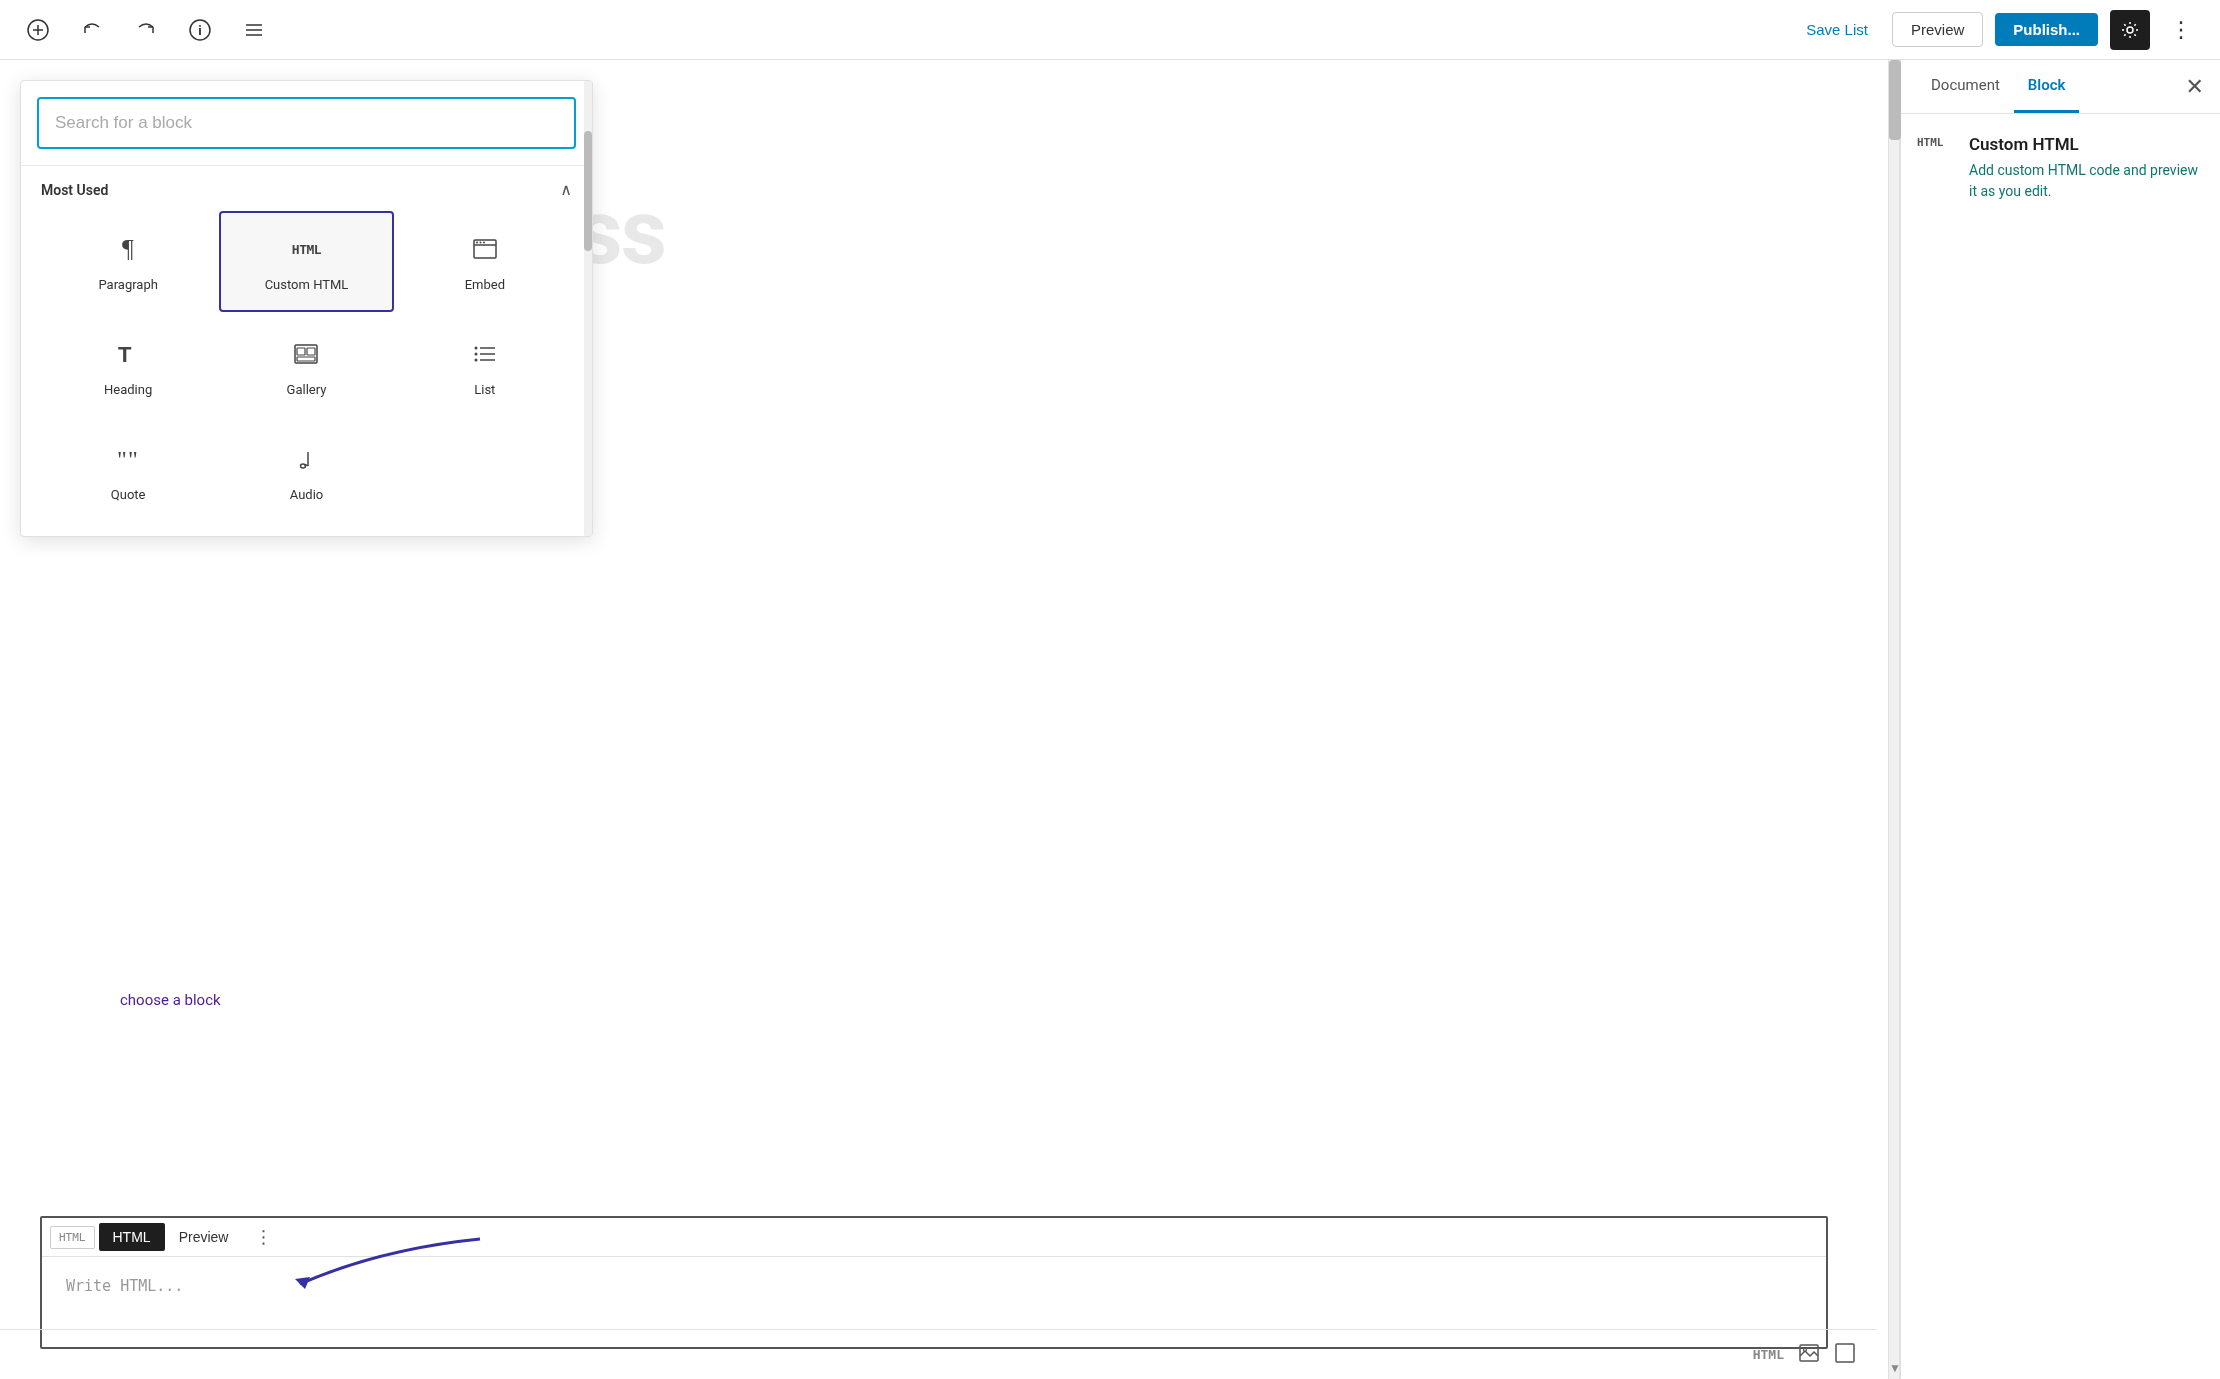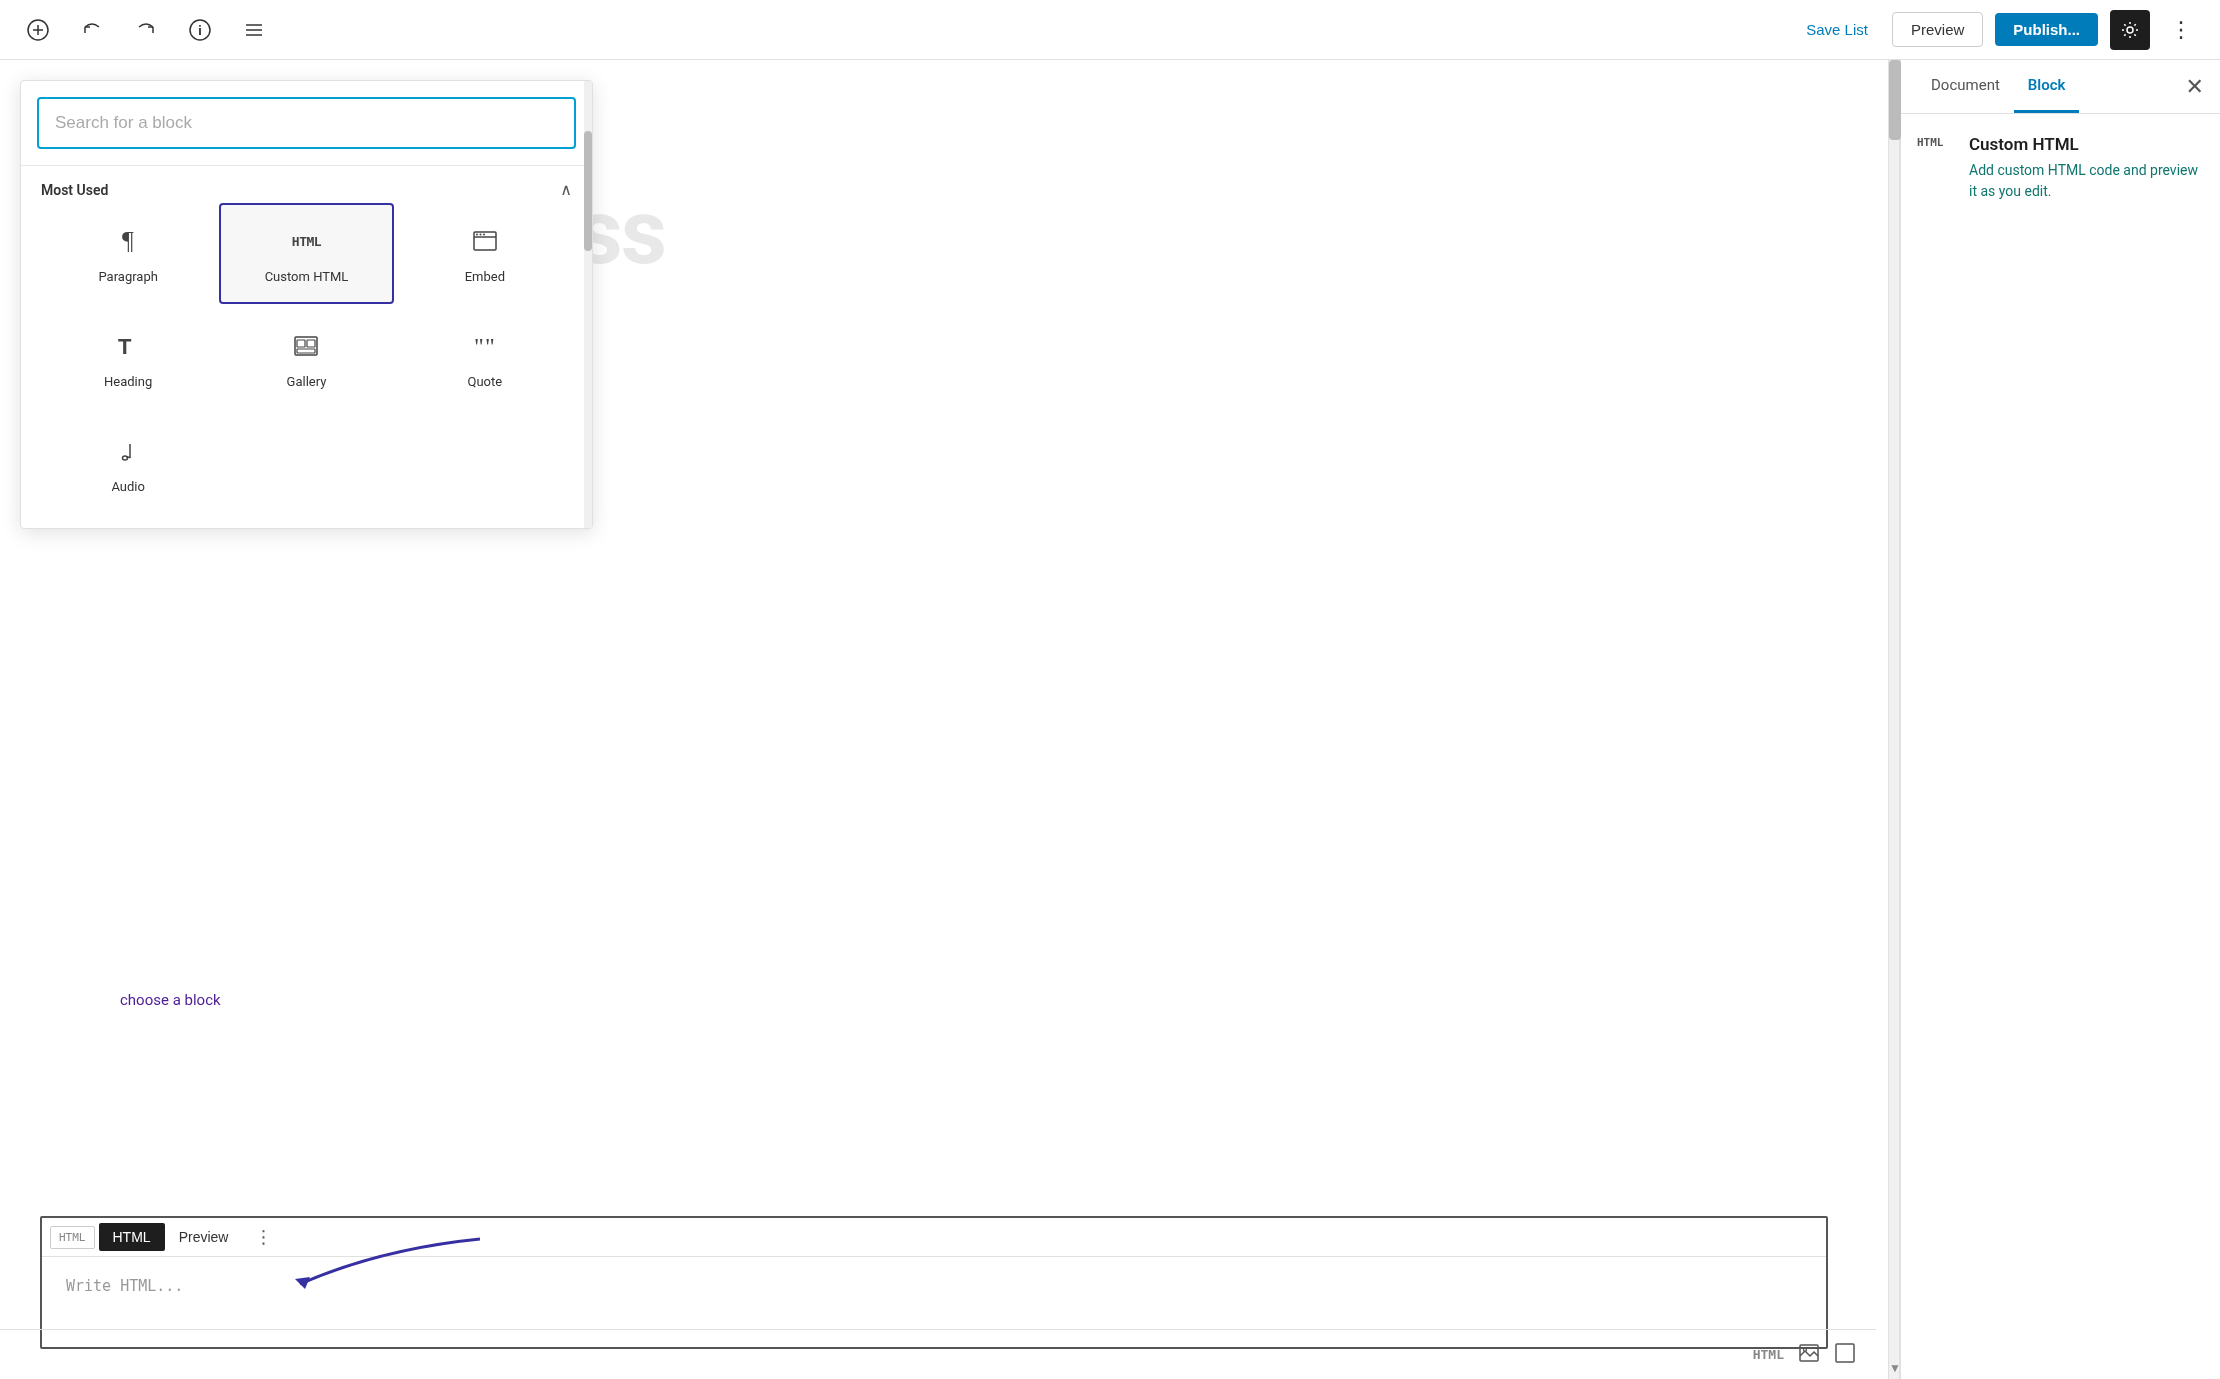--- a/index.html
+++ b/index.html
@@ -136,21 +136,21 @@
     }
     .block-search-input::placeholder { color: #aaa; }
 
     .block-section {
       padding: 14px 20px;
     }
     .block-section-header {
       display: flex;
       justify-content: space-between;
       align-items: center;
-      margin-bottom: 4px;
+      margin-bottom: 12px;
     }
     .block-section-title {
       font-size: 14px;
       font-weight: 600;
       color: #333;
     }
     .section-collapse-btn {
       background: none;
       border: none;
       cursor: pointer;
@@ -507,20 +507,33 @@
               <svg width="28" height="28" viewBox="0 0 28 28" fill="none">
                 <rect x="3" y="5" width="22" height="18" rx="1" stroke="#444" stroke-width="1.5"></rect>
                 <rect x="5" y="8" width="8" height="7" rx="0.5" stroke="#444" stroke-width="1.2"></rect>
                 <rect x="15" y="8" width="8" height="7" rx="0.5" stroke="#444" stroke-width="1.2"></rect>
                 <rect x="5" y="17" width="18" height="4" rx="0.5" stroke="#444" stroke-width="1.2"></rect>
               </svg>
             </div>
             <span class="block-label">Gallery</span>
           </div>
 
+          <div class="block-item">
+            <div class="block-icon">
+              <svg width="28" height="28" viewBox="0 0 28 28" fill="none">
+                <circle cx="5" cy="8" r="1.5" fill="#444"></circle>
+                <line x1="9" y1="8" x2="24" y2="8" stroke="#444" stroke-width="1.5"></line>
+                <circle cx="5" cy="14" r="1.5" fill="#444"></circle>
+                <line x1="9" y1="14" x2="24" y2="14" stroke="#444" stroke-width="1.5"></line>
+                <circle cx="5" cy="20" r="1.5" fill="#444"></circle>
+                <line x1="9" y1="20" x2="24" y2="20" stroke="#444" stroke-width="1.5"></line>
+              </svg>
+            </div>
+            <span class="block-label">List</span>
+          </div>
 
           <div class="block-item">
             <div class="block-icon">
               <svg width="28" height="28" viewBox="0 0 28 28" fill="none">
                 <text x="3" y="22" font-size="24" fill="#444" font-family="Georgia,serif">"</text>
                 <text x="14" y="22" font-size="24" fill="#444" font-family="Georgia,serif">"</text>
               </svg>
             </div>
             <span class="block-label">Quote</span>
           </div>

